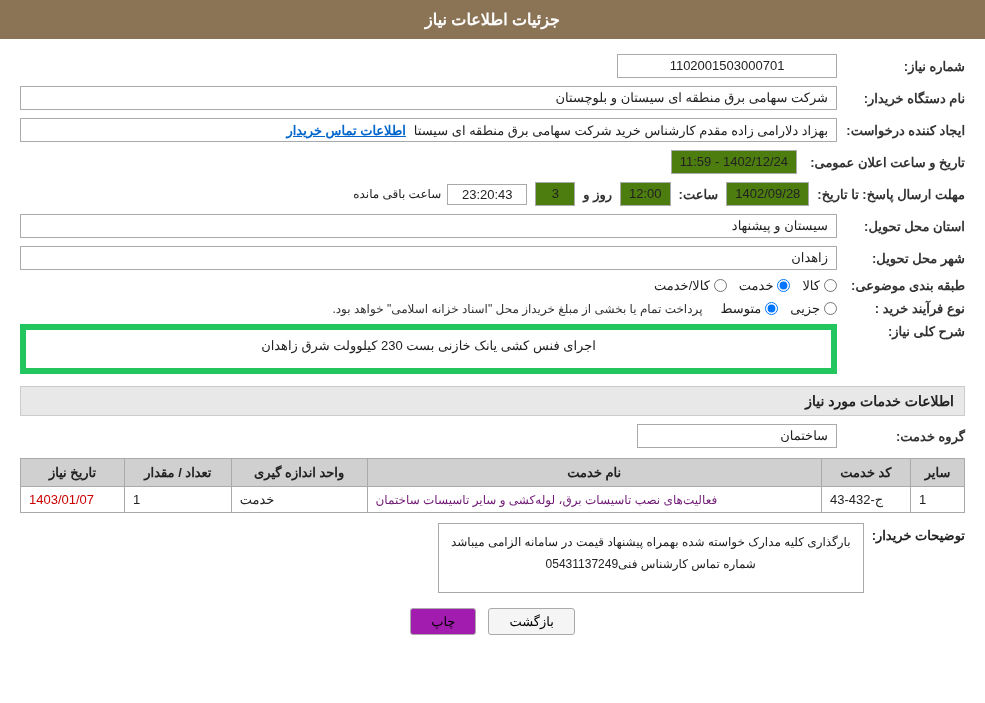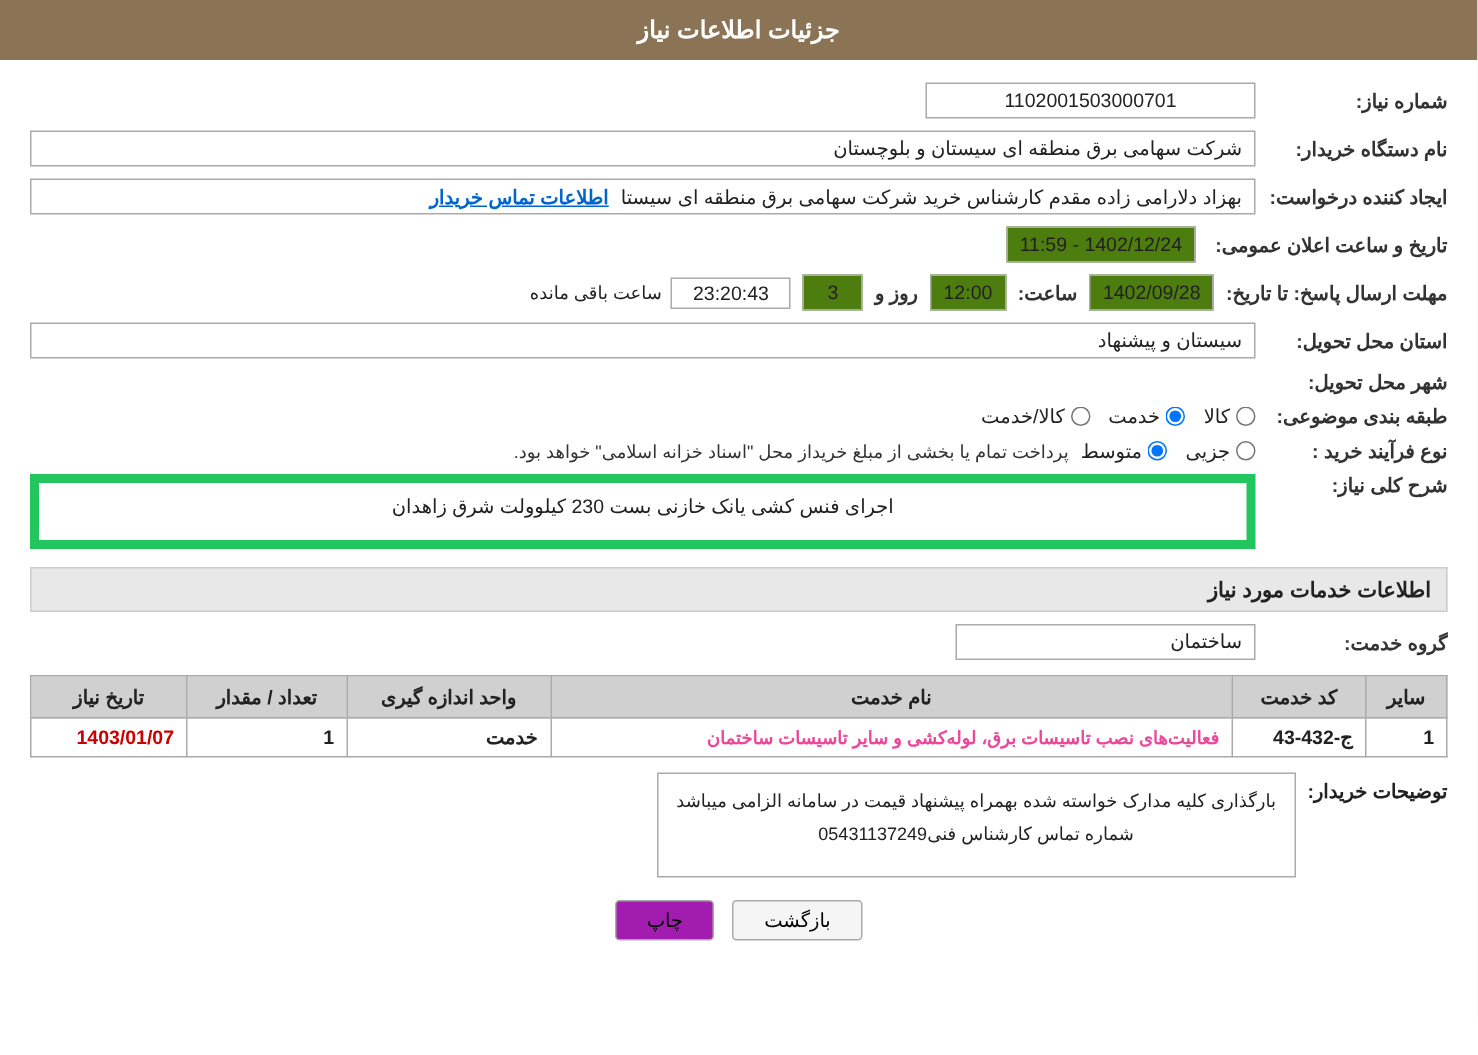--- a/index.html
+++ b/index.html
@@ -127,25 +127,24 @@
     .service-table th {
       background: #d0d0d0;
       border: 1px solid #aaa;
       padding: 6px 8px;
       text-align: center;
       font-weight: bold;
     }
     .service-table td {
       border: 1px solid #aaa;
       padding: 5px 8px;
-      text-align: right;
-      font-weight: bold;
+      text-align: left;
     }
     .service-table td.service-name {
-      color: #ec4899;
+      color: #701a75;
       font-size: 12px;
     }
     .service-table td.date-col {
       color: #cc0000;
     }
     .buyer-notes {
       border: 1px solid #aaa;
       background: #fff;
       padding: 8px 12px;
       min-height: 70px;
@@ -260,20 +259,21 @@
       </div>
     </div>
 
     <div class="info-row">
       <span class="label">استان محل تحویل:</span>
       <div class="value-box">سیستان و پیشنهاد</div>
     </div>
 
     <div class="info-row">
       <span class="label">شهر محل تحویل:</span>
+      <div class="value-box">زاهدان</div>
     </div>
 
     <div class="subject-row">
       <span class="label">طبقه بندی موضوعی:</span>
       <div class="radio-group">
         <div class="radio-item">
           <input type="radio" name="subject" style="">
           <span>کالا</span>
         </div>
         <div class="radio-item">
@@ -292,21 +292,21 @@
       <div class="radio-group">
         <div class="radio-item">
           <input type="radio" name="purchase" style="">
           <span>جزیی</span>
         </div>
         <div class="radio-item">
           <input type="radio" name="purchase" checked="" style="">
           <span>متوسط</span>
         </div>
       </div>
-      <span class="purchase-desc" style="margin-right:0;">پرداخت تمام یا بخشی از مبلغ خریداز محل "اسناد خزانه اسلامی" خواهد بود.</span>
+      <span class="purchase-desc" style="margin-right:10px;">پرداخت تمام یا بخشی از مبلغ خریداز محل "اسناد خزانه اسلامی" خواهد بود.</span>
     </div>
 
     <div class="info-row" style="align-items:flex-start;">
       <span class="label">شرح کلی نیاز:</span>
       <div class="description-box">اجرای فنس کشی یانک خازنی بست 230 کیلوولت شرق زاهدان</div>
     </div>
 
     <div class="section-title">اطلاعات خدمات مورد نیاز</div>
 
     <div class="group-service-row">

